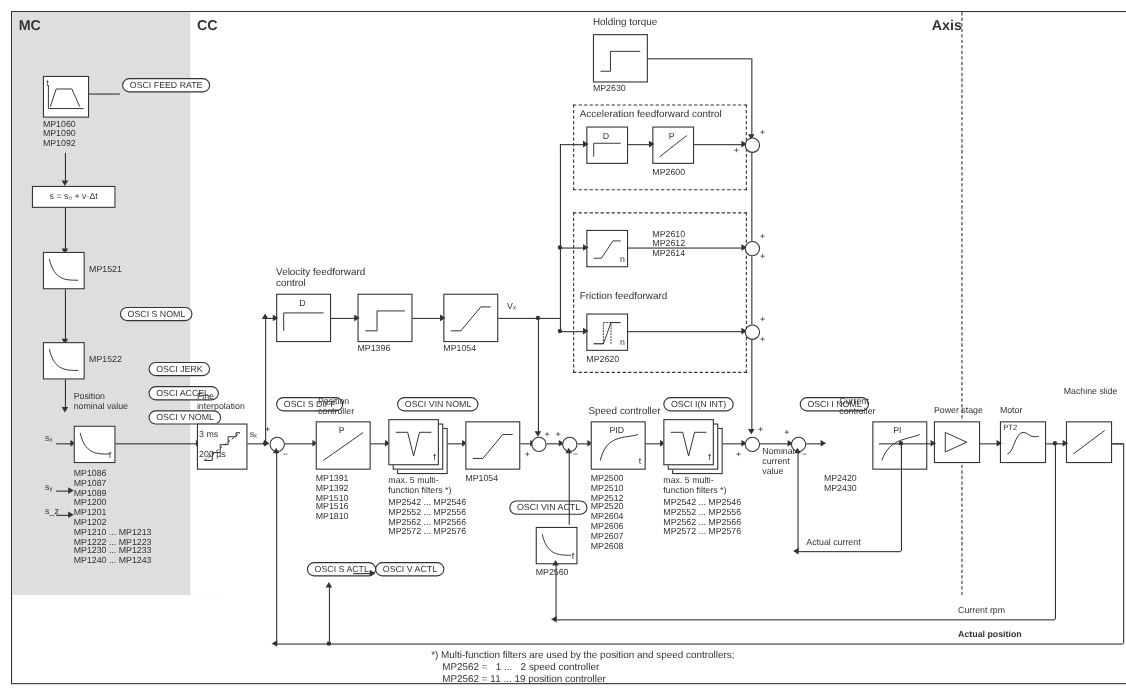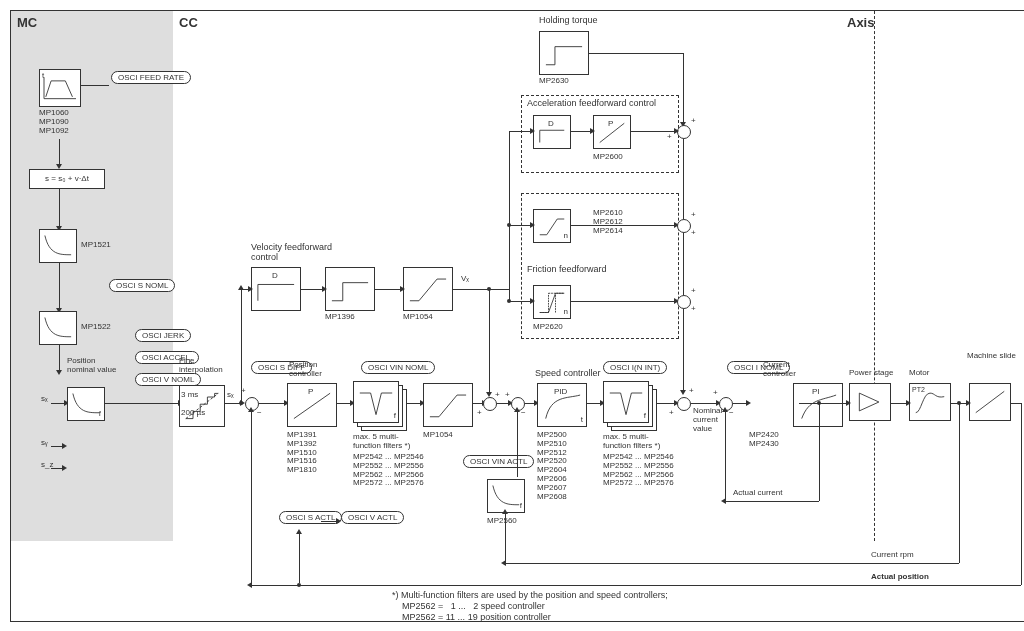--- a/index.html
+++ b/index.html
@@ -244,20 +244,30 @@
         <path d="M3 4 C 8 26, 20 26, 33 26"></path>
       </svg>
     <div class="lbl" style="right:3px;bottom:1px;">f</div>
   </div>
 
   <div class="lbl" style="left:30px;top:428px;">sᵧ</div>
   <div class="arrow h" style="left:40px;top:435px;width:12px;"></div>
   <div class="lbl" style="left:30px;top:450px;">s_z</div>
   <div class="arrow h" style="left:40px;top:457px;width:12px;"></div>
 
+  <div class="lbl" style="left:56px;top:416px;">MP1086
+MP1087
+MP1089
+MP1200
+MP1201
+MP1202
+MP1210 ... MP1213
+MP1222 ... MP1223
+MP1230 ... MP1233
+MP1240 ... MP1243</div>
 
   <div class="arrow h" style="left:94px;top:392px;width:74px;"></div>
 
   <div class="lbl title" style="left:528px;top:5px;">Holding torque</div>
   <div class="box med" style="left:528px;top:20px;">
     <svg class="icon" viewBox="0 0 48 42">
         <path d="M4 34 L14 34 L14 14 L44 14"></path>
       </svg>
   </div>
   <div class="lbl" style="left:528px;top:66px;">MP2630</div>

